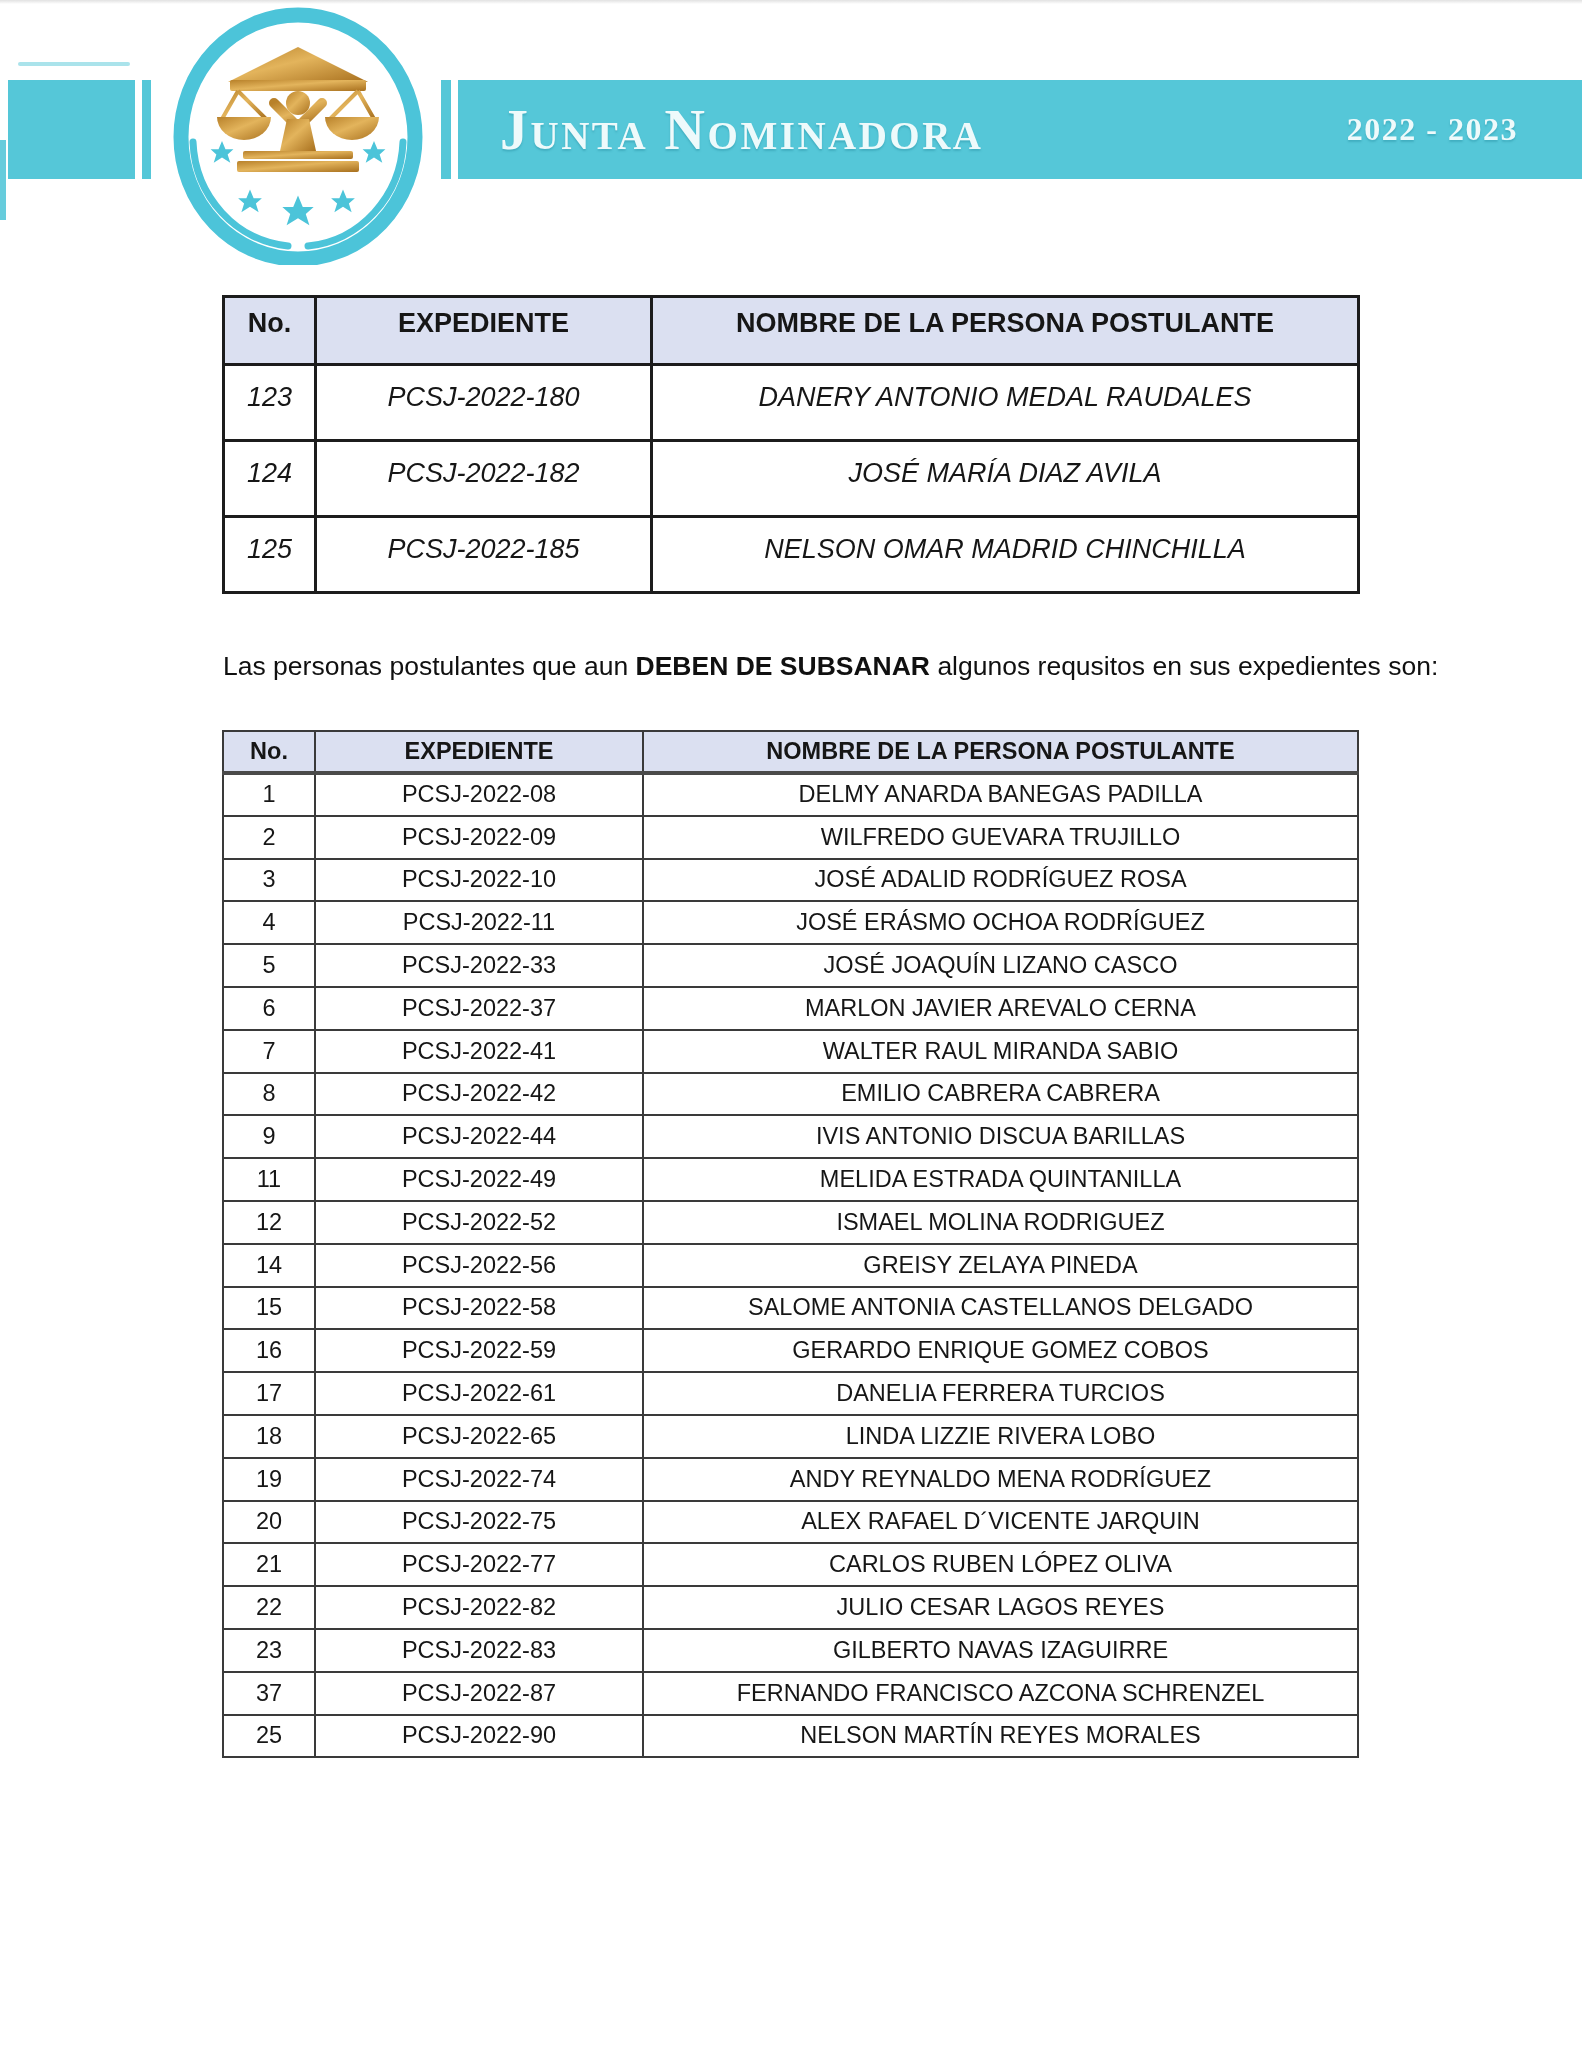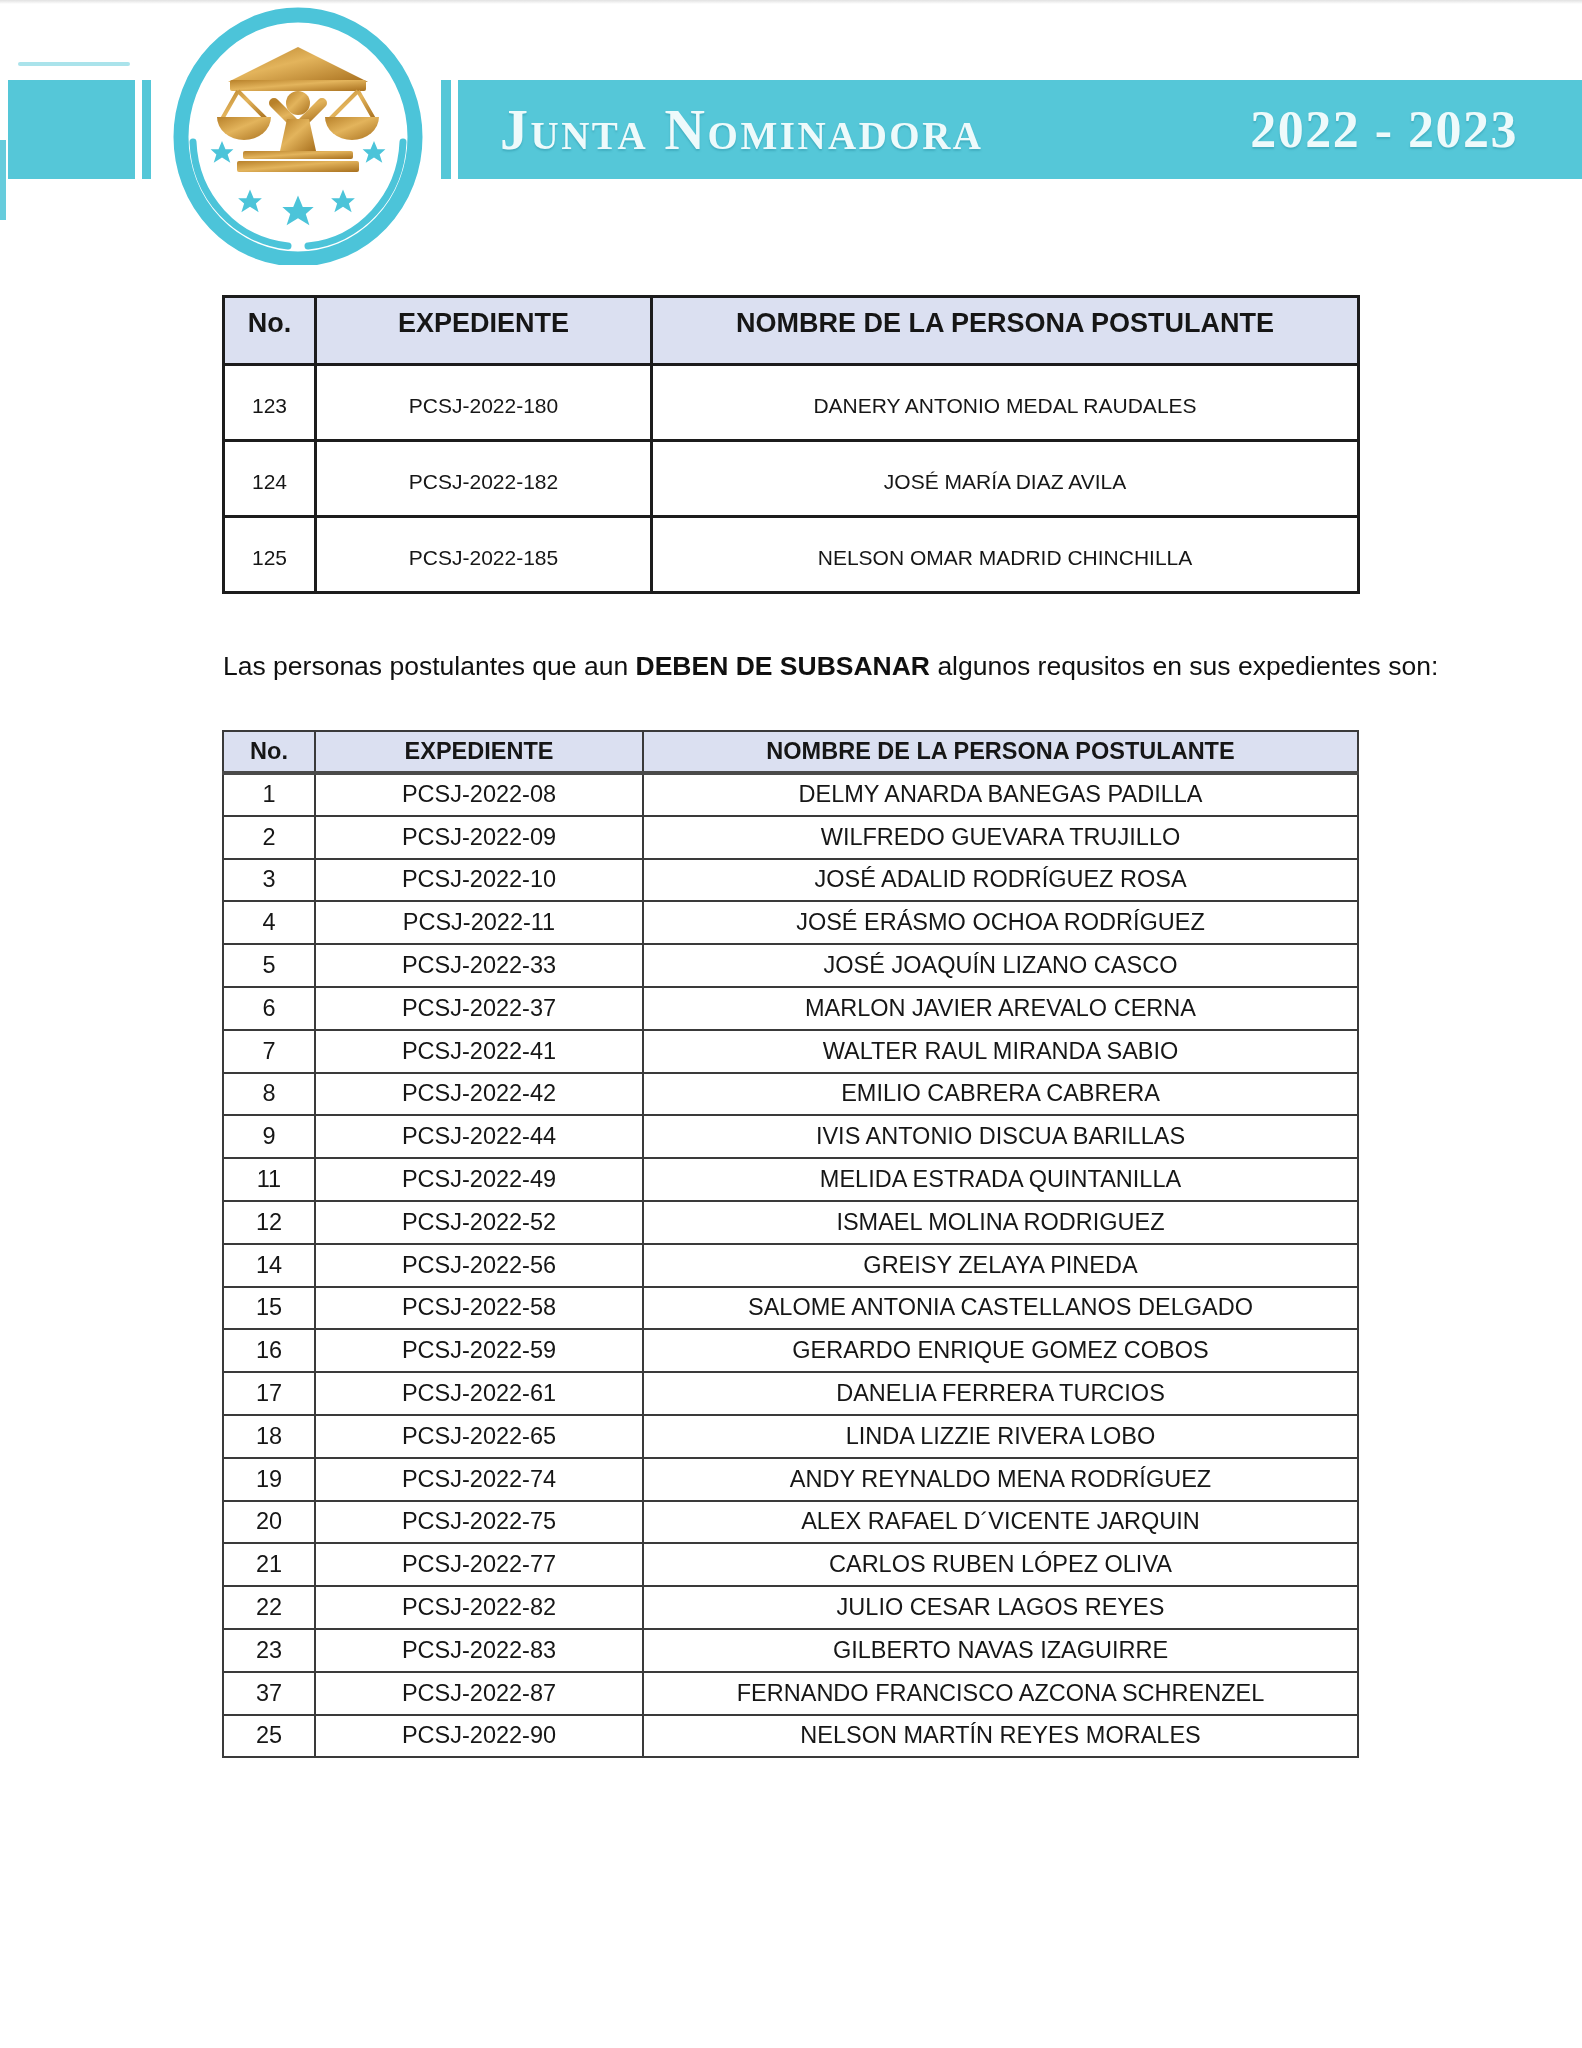--- a/index.html
+++ b/index.html
@@ -45,21 +45,21 @@
     font-size: 56px;
     letter-spacing: 2.5px;
     color: #eefafb;
     margin-left: 42px;
     text-shadow: 0 2px 2px rgba(30,130,150,.35);
     white-space: nowrap;
   }
   .banner-years {
     font-family: "Liberation Serif", serif;
     font-weight: 700;
-    font-size: 52px;
+    font-size: 32px;
     letter-spacing: 1.5px;
     color: #eefafb;
     margin-left: auto;
     margin-right: 64px;
     text-shadow: 0 2px 2px rgba(30,130,150,.35);
     white-space: nowrap;
   }
   .artifact-left-sliver {
     position: absolute; left: 0; top: 140px; width: 6px; height: 80px;
     background: var(--teal, #55c7d8); opacity: .9;
@@ -82,23 +82,23 @@
   }
   .t1 th {
     background: var(--table_header_bg, #dbe0f1);
     border: 3px solid #1c1c1c;
     font-size: 27px; font-weight: 700;
     height: 68px; box-sizing: border-box;
     vertical-align: top; padding-top: 10px;
   }
   .t1 td {
     border: 3px solid #1c1c1c;
-    font-size: 21px;
+    font-size: 27px;
     height: 76px; box-sizing: border-box;
-    vertical-align: top; padding-top: 28px;
+    vertical-align: top; padding-top: 16px; font-style: italic;
   }
 
   .intro {
     position: absolute; left: 223px; top: 650px; width: 1150px;
     font-size: 26.5px; line-height: 1.25; color: #101010;
     white-space: nowrap;
     text-align: center;
   }
   .intro b { font-weight: 700; }
 

